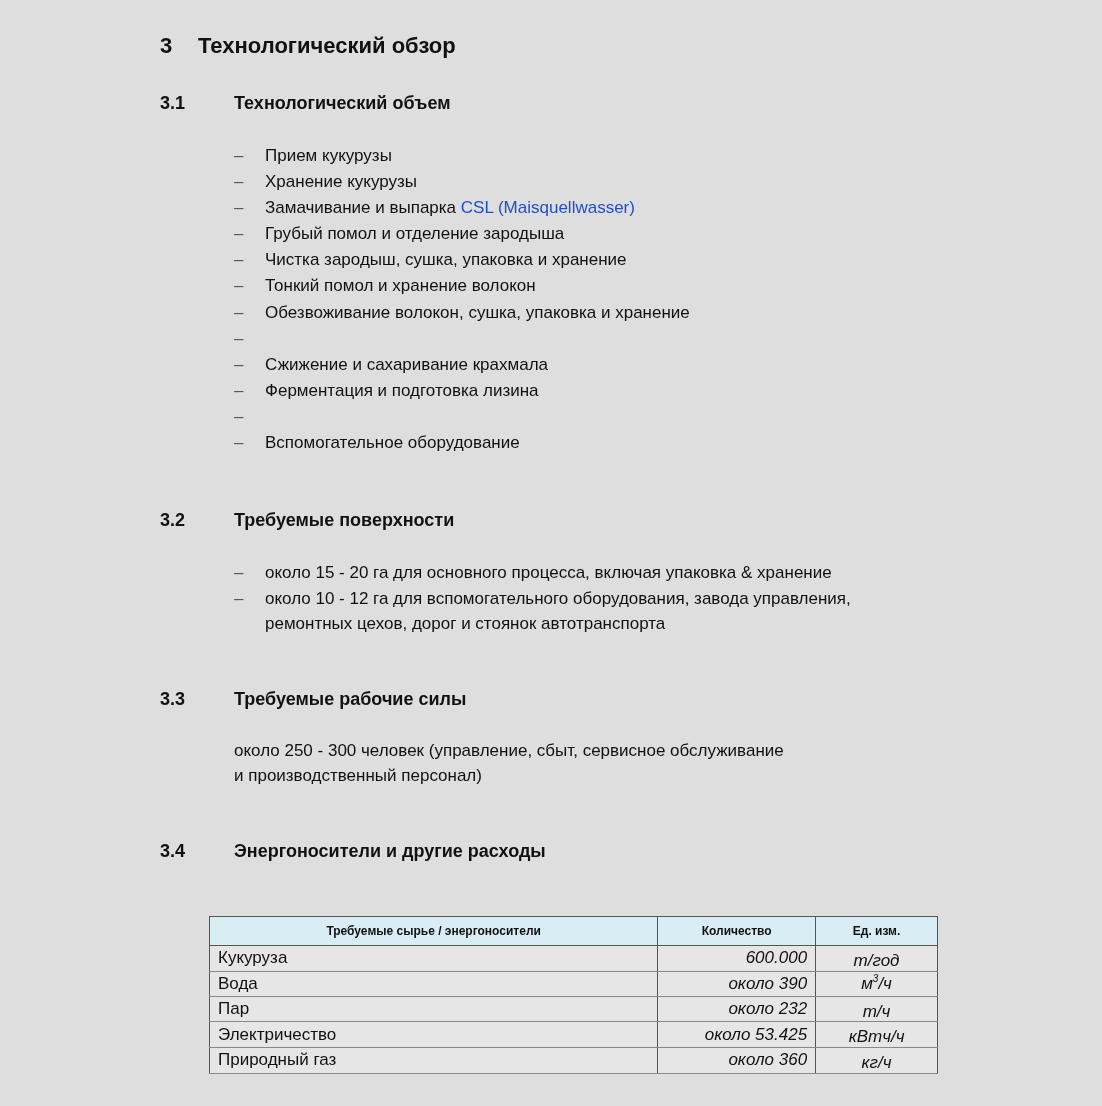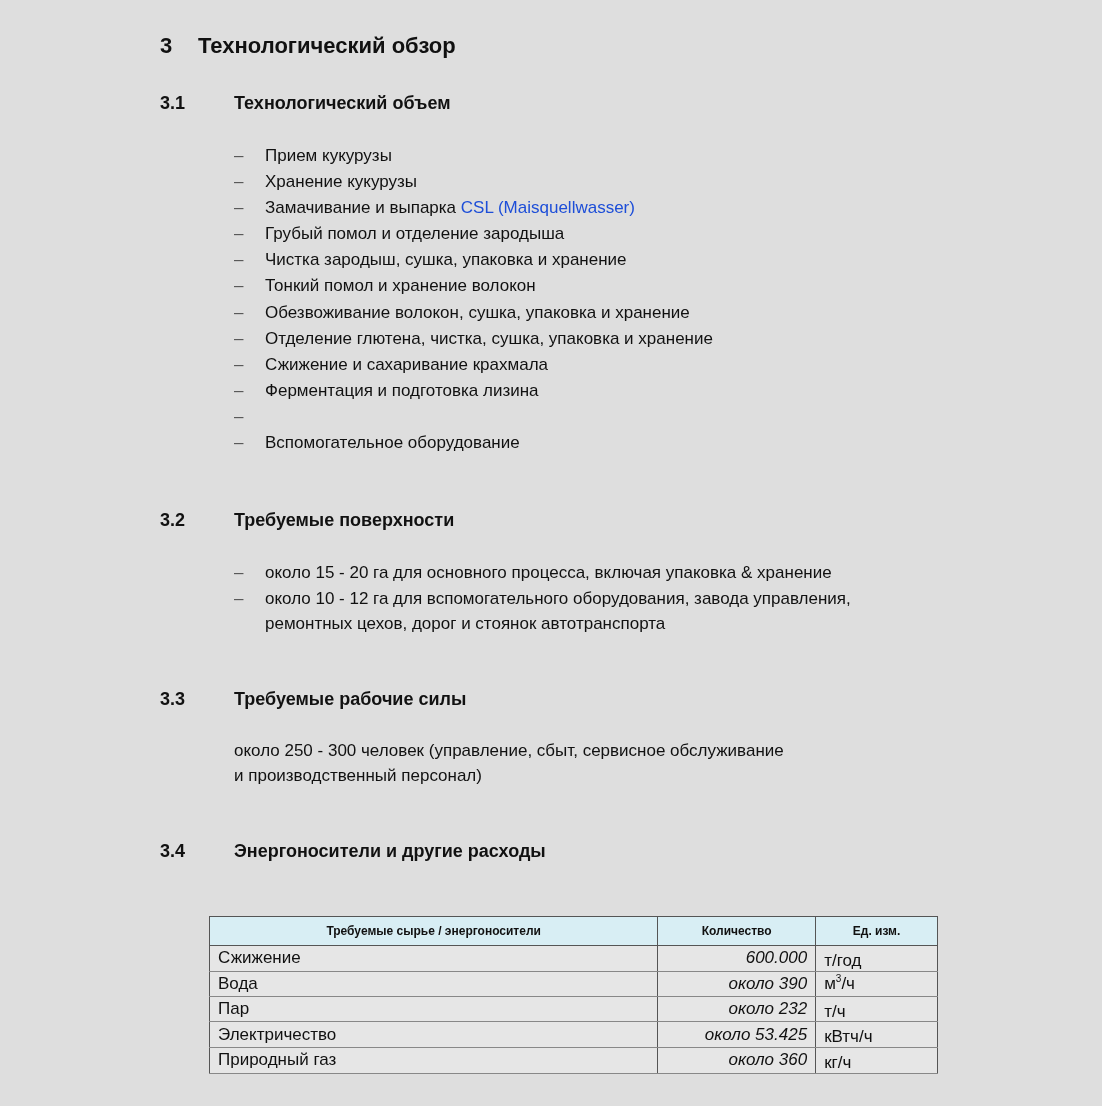--- a/index.html
+++ b/index.html
@@ -39,21 +39,21 @@
   }
   table.res td {
     height: 24px;
     padding: 0 8px;
     border-left: 1px solid #555;
     border-right: 1px solid #555;
     border-bottom: 1px solid #888;
     background: #e6e6e6;
   }
   table.res td.qty { text-align: right; font-style: italic; }
-  table.res td.unit { text-align: left; }
+  table.res td.unit { text-align: center; font-style: italic; }
   col.c1 { width: 449px; } col.c2 { width: 158px; } col.c3 { width: 122px; }
 </style>
 </head>
 <body>
 
 <div class="abs h1">
   <span class="num">3</span><span>Технологический обзор</span>
 </div>
 
 <div class="abs h2" style="top:93px;">
@@ -61,21 +61,21 @@
   <span class="txt">Технологический объем</span>
 </div>
 <ul class="dash" style="top:143px;">
   <li><span class="dash-mark">–</span><span>Прием кукурузы</span></li>
   <li><span class="dash-mark">–</span><span>Хранение кукурузы</span></li>
   <li><span class="dash-mark">–</span><span>Замачивание и выпарка </span><span class="red" style="color: #1d4ed8;">CSL (Maisquellwasser)</span></li>
   <li><span class="dash-mark">–</span><span>Грубый помол и отделение зародыша</span></li>
   <li><span class="dash-mark">–</span><span>Чистка зародыш, сушка, упаковка и хранение</span></li>
   <li><span class="dash-mark">–</span><span>Тонкий помол и хранение волокон</span></li>
   <li><span class="dash-mark">–</span><span>Обезвоживание волокон, сушка, упаковка и хранение</span></li>
-  <li><span class="dash-mark">–</span><span>Отделение глютена, чистка, сушка, упаковка и хранение</span></li>
+  <li><span class="dash-mark">–</span></li>
   <li><span class="dash-mark">–</span><span>Сжижение и сахаривание крахмала</span></li>
   <li><span class="dash-mark">–</span><span>Ферментация и подготовка лизина</span></li>
   <li><span class="dash-mark">–</span></li>
   <li><span class="dash-mark">–</span><span>Вспомогательное оборудование</span></li>
 </ul>
 
 <div class="abs h2" style="top:510px;">
   <span class="num">3.2</span>
   <span class="txt">Требуемые поверхности</span>
 </div>
@@ -106,21 +106,21 @@
     </colgroup>
   <thead>
     <tr>
       <th style="background: rgb(216, 238, 244);">Требуемые сырье / энергоносители</th>
       <th style="background: rgb(216, 238, 244);">Количество</th>
       <th style="background: rgb(216, 238, 244);">Ед. изм.</th>
     </tr>
   </thead>
   <tbody>
     <tr>
-      <td>Сжижение</td>
+      <td>Кукуруза</td>
       <td class="qty">600.000</td>
       <td class="unit"><span>т/год</span><sup></sup><span></span></td>
     </tr>
     <tr>
       <td>Вода</td>
       <td class="qty">около 390</td>
       <td class="unit"><span>м</span><sup style="font-size:10px;">3</sup><span>/ч</span></td>
     </tr>
     <tr>
       <td>Пар</td>

